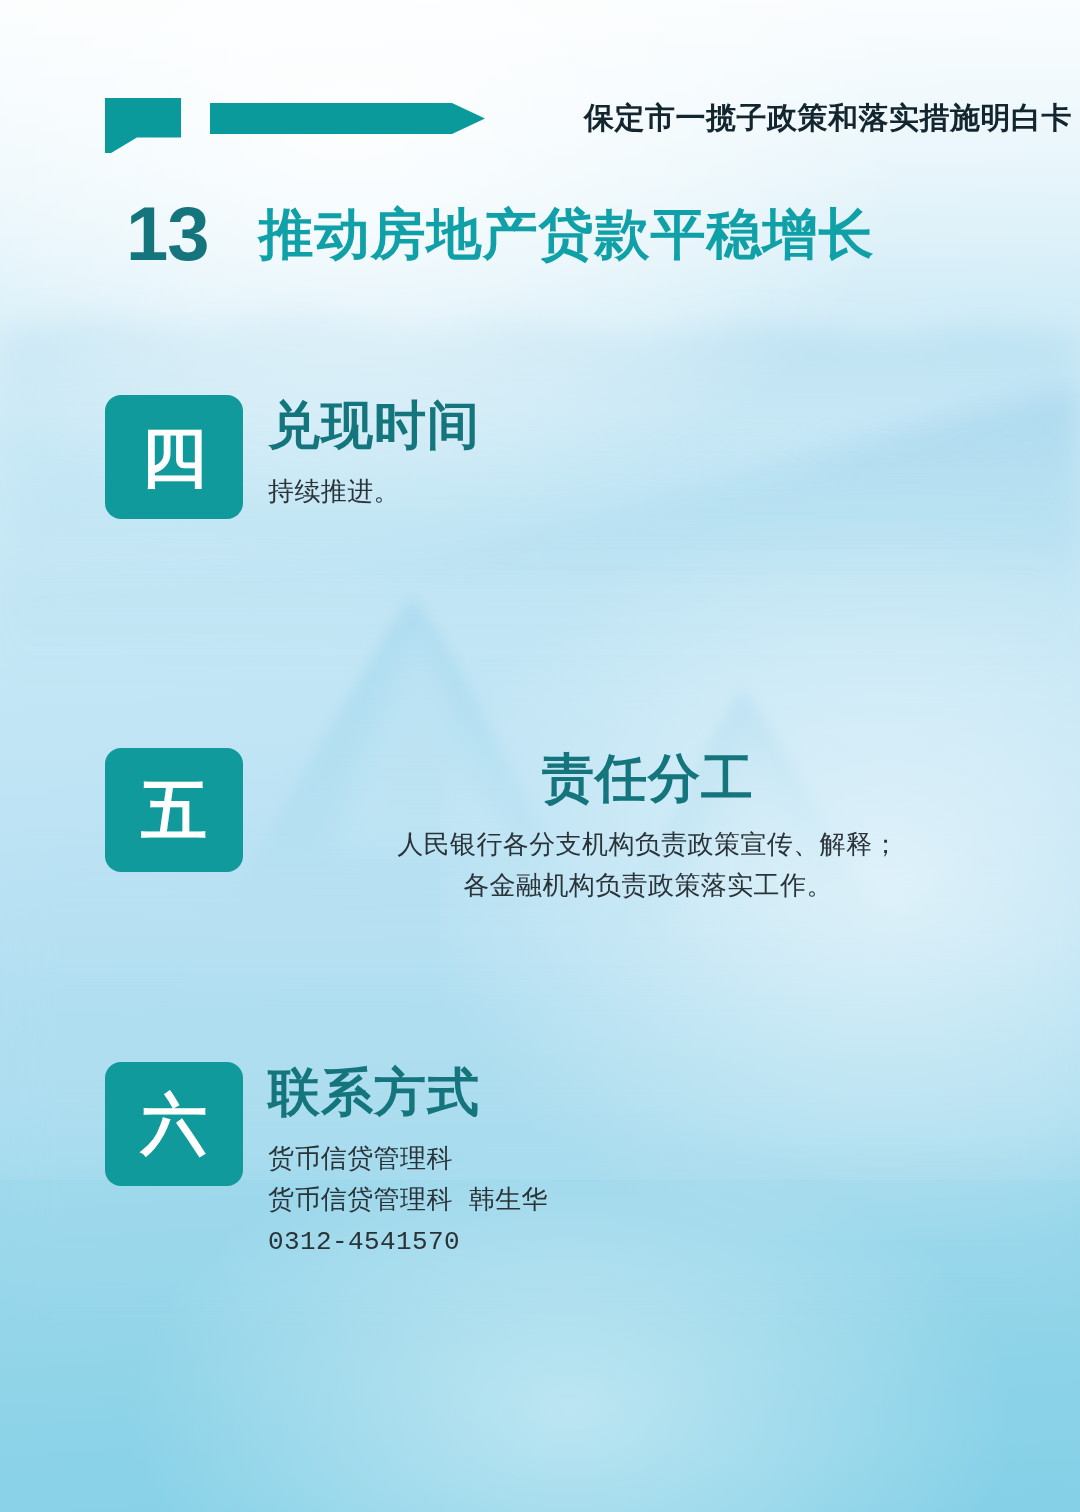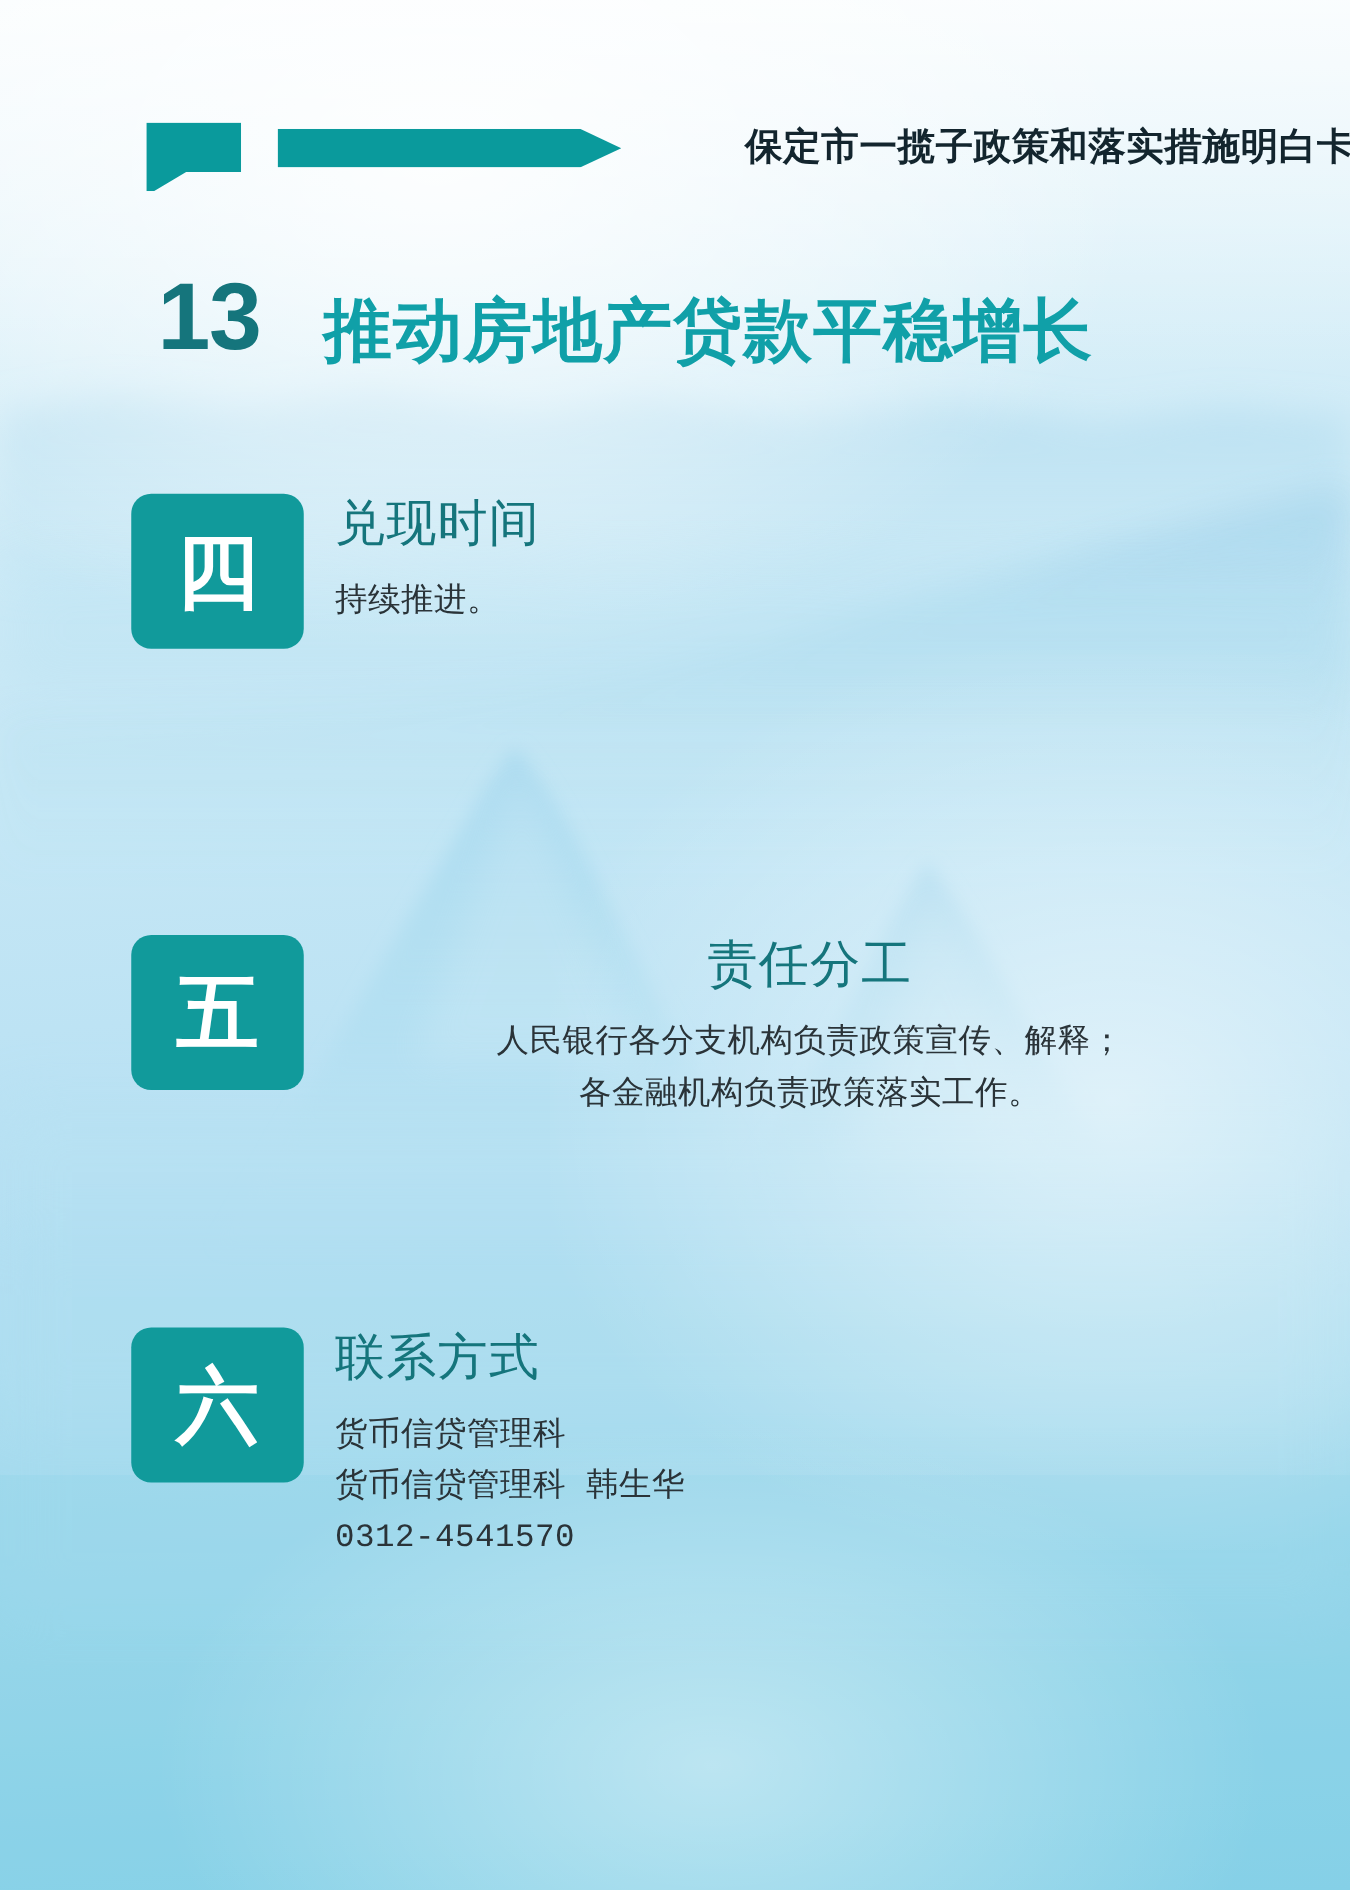--- a/index.html
+++ b/index.html
@@ -68,21 +68,21 @@
     bottom: -180px;
     width: 900px;
     height: 560px;
     background: radial-gradient(ellipse at center, rgba(255,255,255,0.42) 0%, rgba(255,255,255,0) 70%);
     pointer-events: none;
   }
 
   
   .header {
     position: absolute;
-    left: 12px;
+    left: 0;
     top: 96px;
     width: 992px;
     height: 62px;
   }
   .flag-mark {
     position: absolute;
     left: 105px;
     top: 2px;
     width: 76px;
     height: 55px;
@@ -109,22 +109,21 @@
     letter-spacing: 0.5px;
     white-space: nowrap;
   }
 
   
   .title-row {
     position: absolute;
     left: 126px;
     top: 196px;
     display: flex;
-    align-items: flex-end;
-    margin-top: 20px;
+    align-items: center;
   }
   .title-num {
     font-size: 76px;
     font-weight: 800;
     color: #15757c;
     line-height: 1;
     letter-spacing: -1px;
   }
   .title-text {
     margin-left: 50px;
@@ -156,22 +155,22 @@
     align-items: center;
     justify-content: center;
     line-height: 1;
   }
   .sec-body {
     position: absolute;
     left: 268px;
     width: 760px;
   }
   .sec-heading {
-    font-size: 40px;
-    font-weight: 400;
+    font-size: 52px;
+    font-weight: 700;
     color: #15757c;
     line-height: 1;
     margin: 0 0 22px 0;
     letter-spacing: 1px;
   }
   .sec-line {
     font-size: 26px;
     line-height: 41px;
     color: #2a3338;
     letter-spacing: 0.4px;

